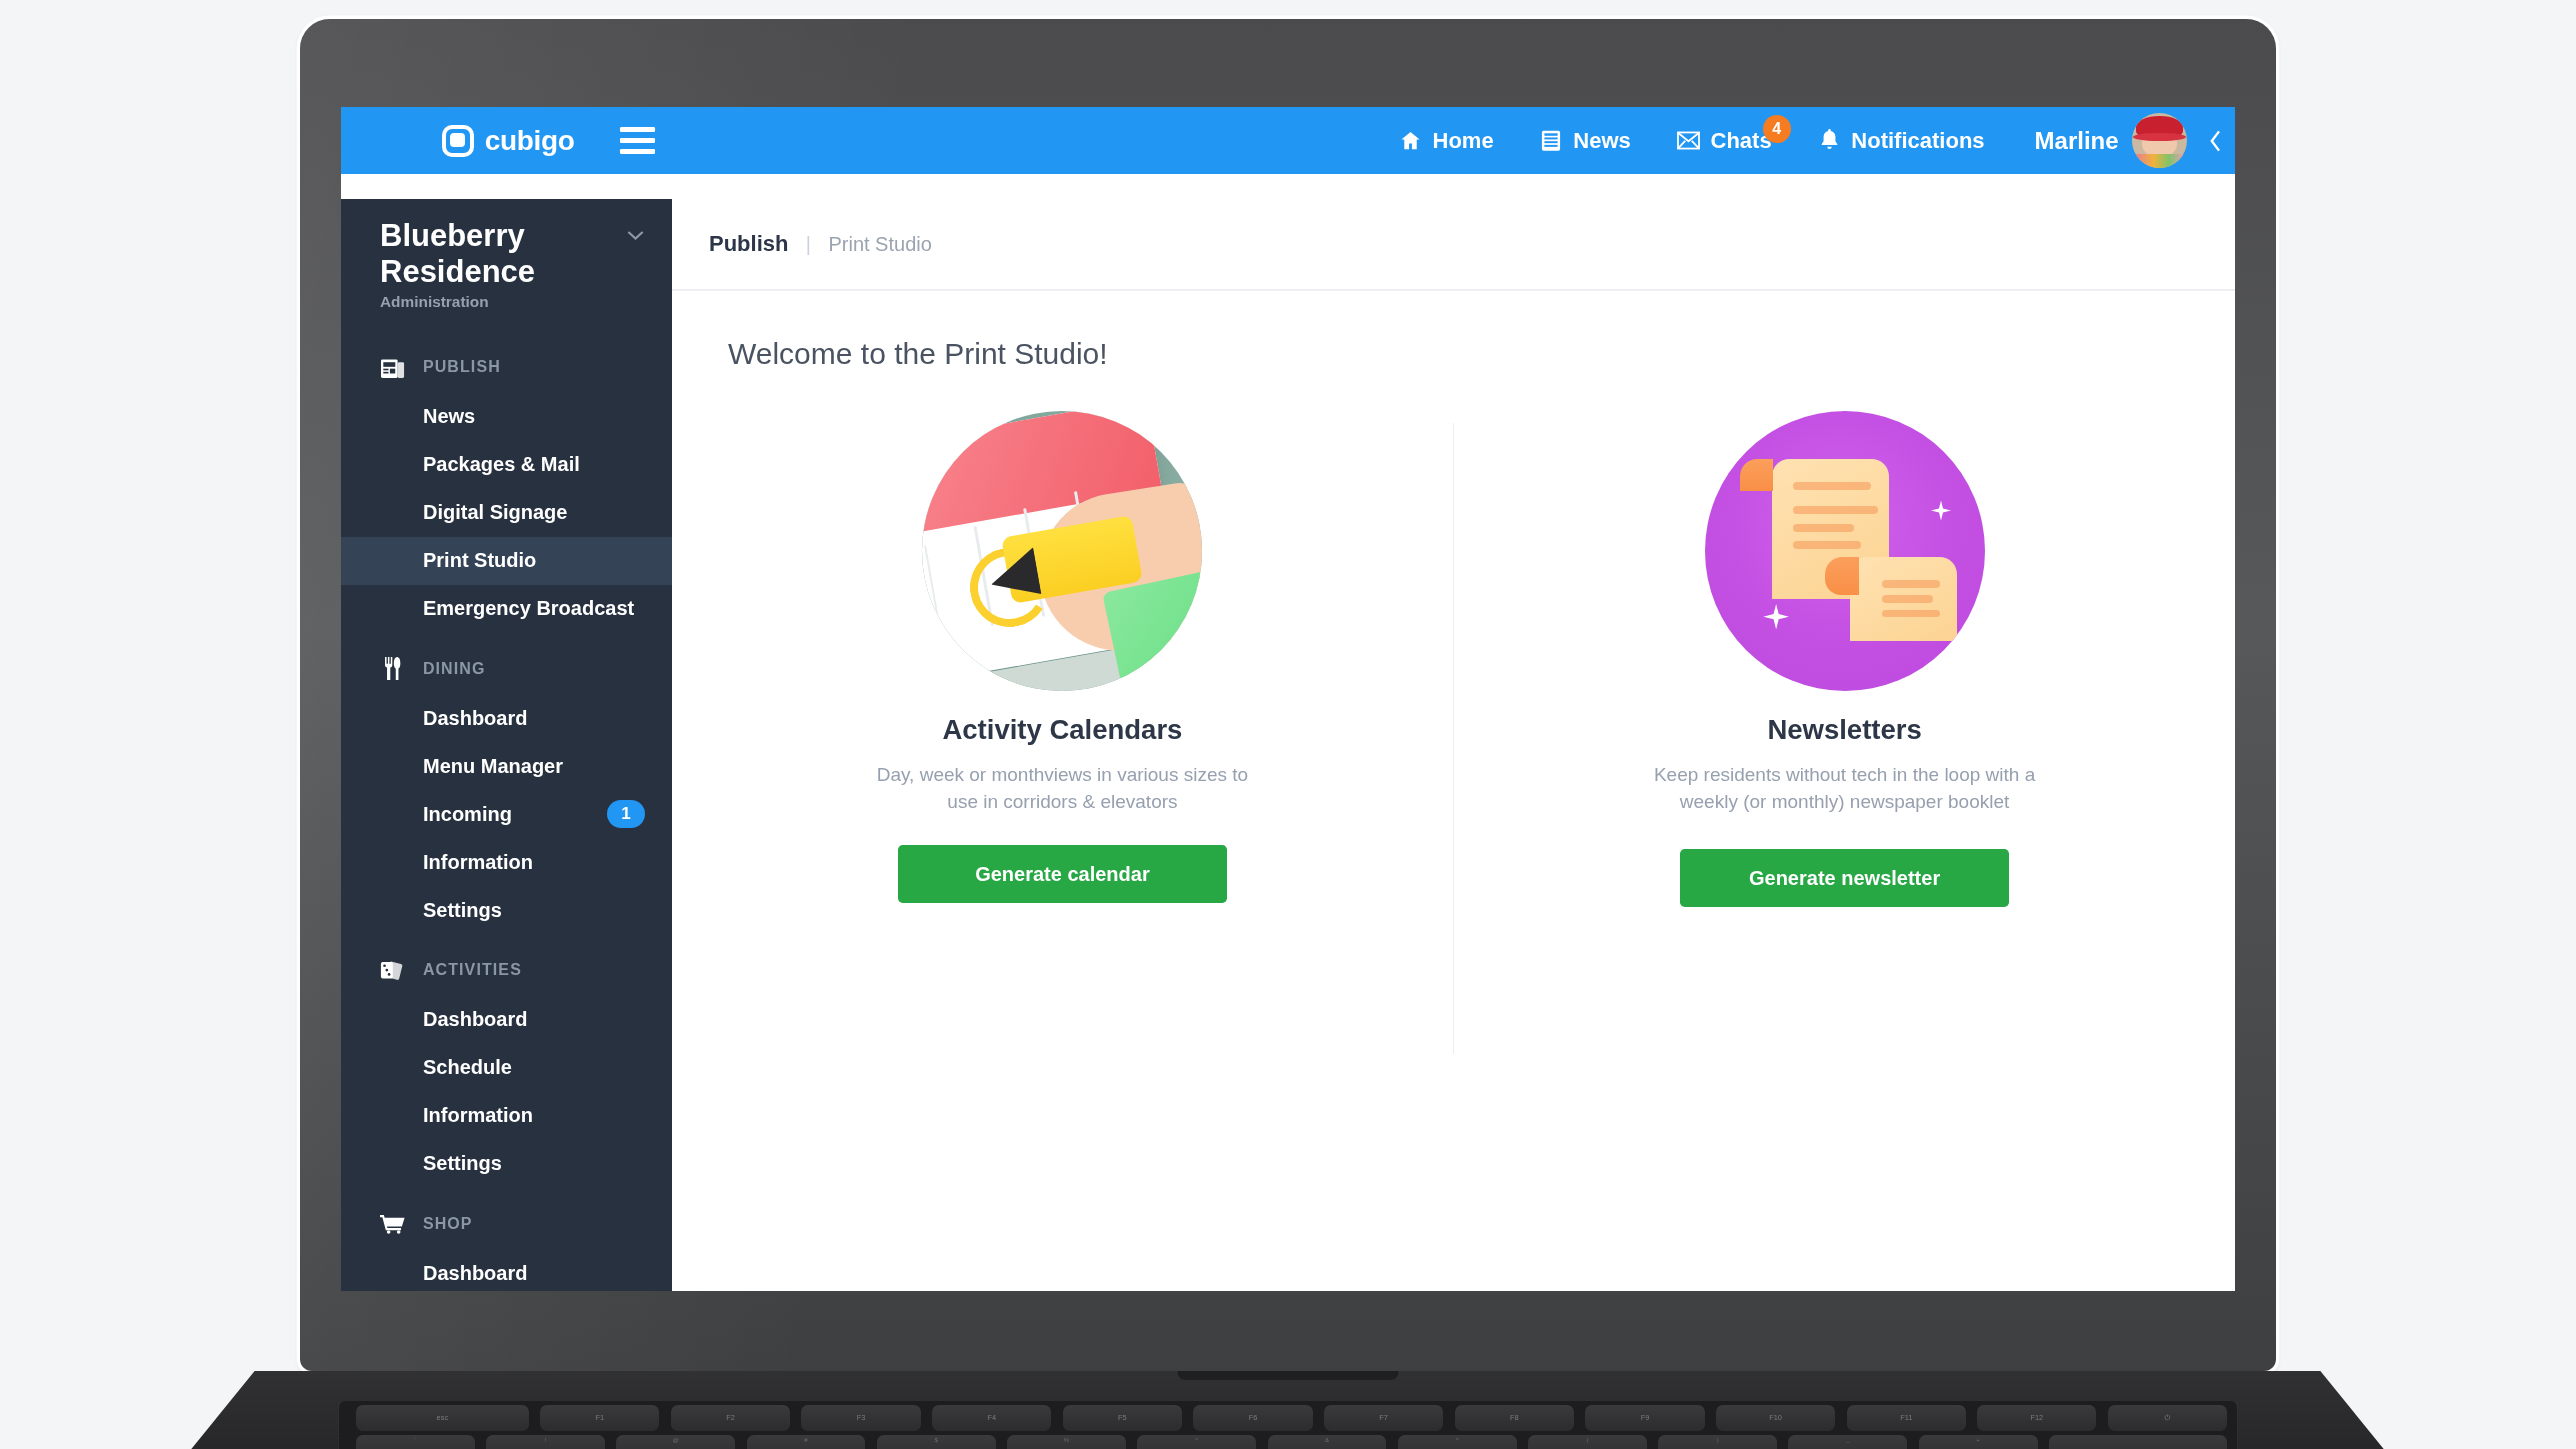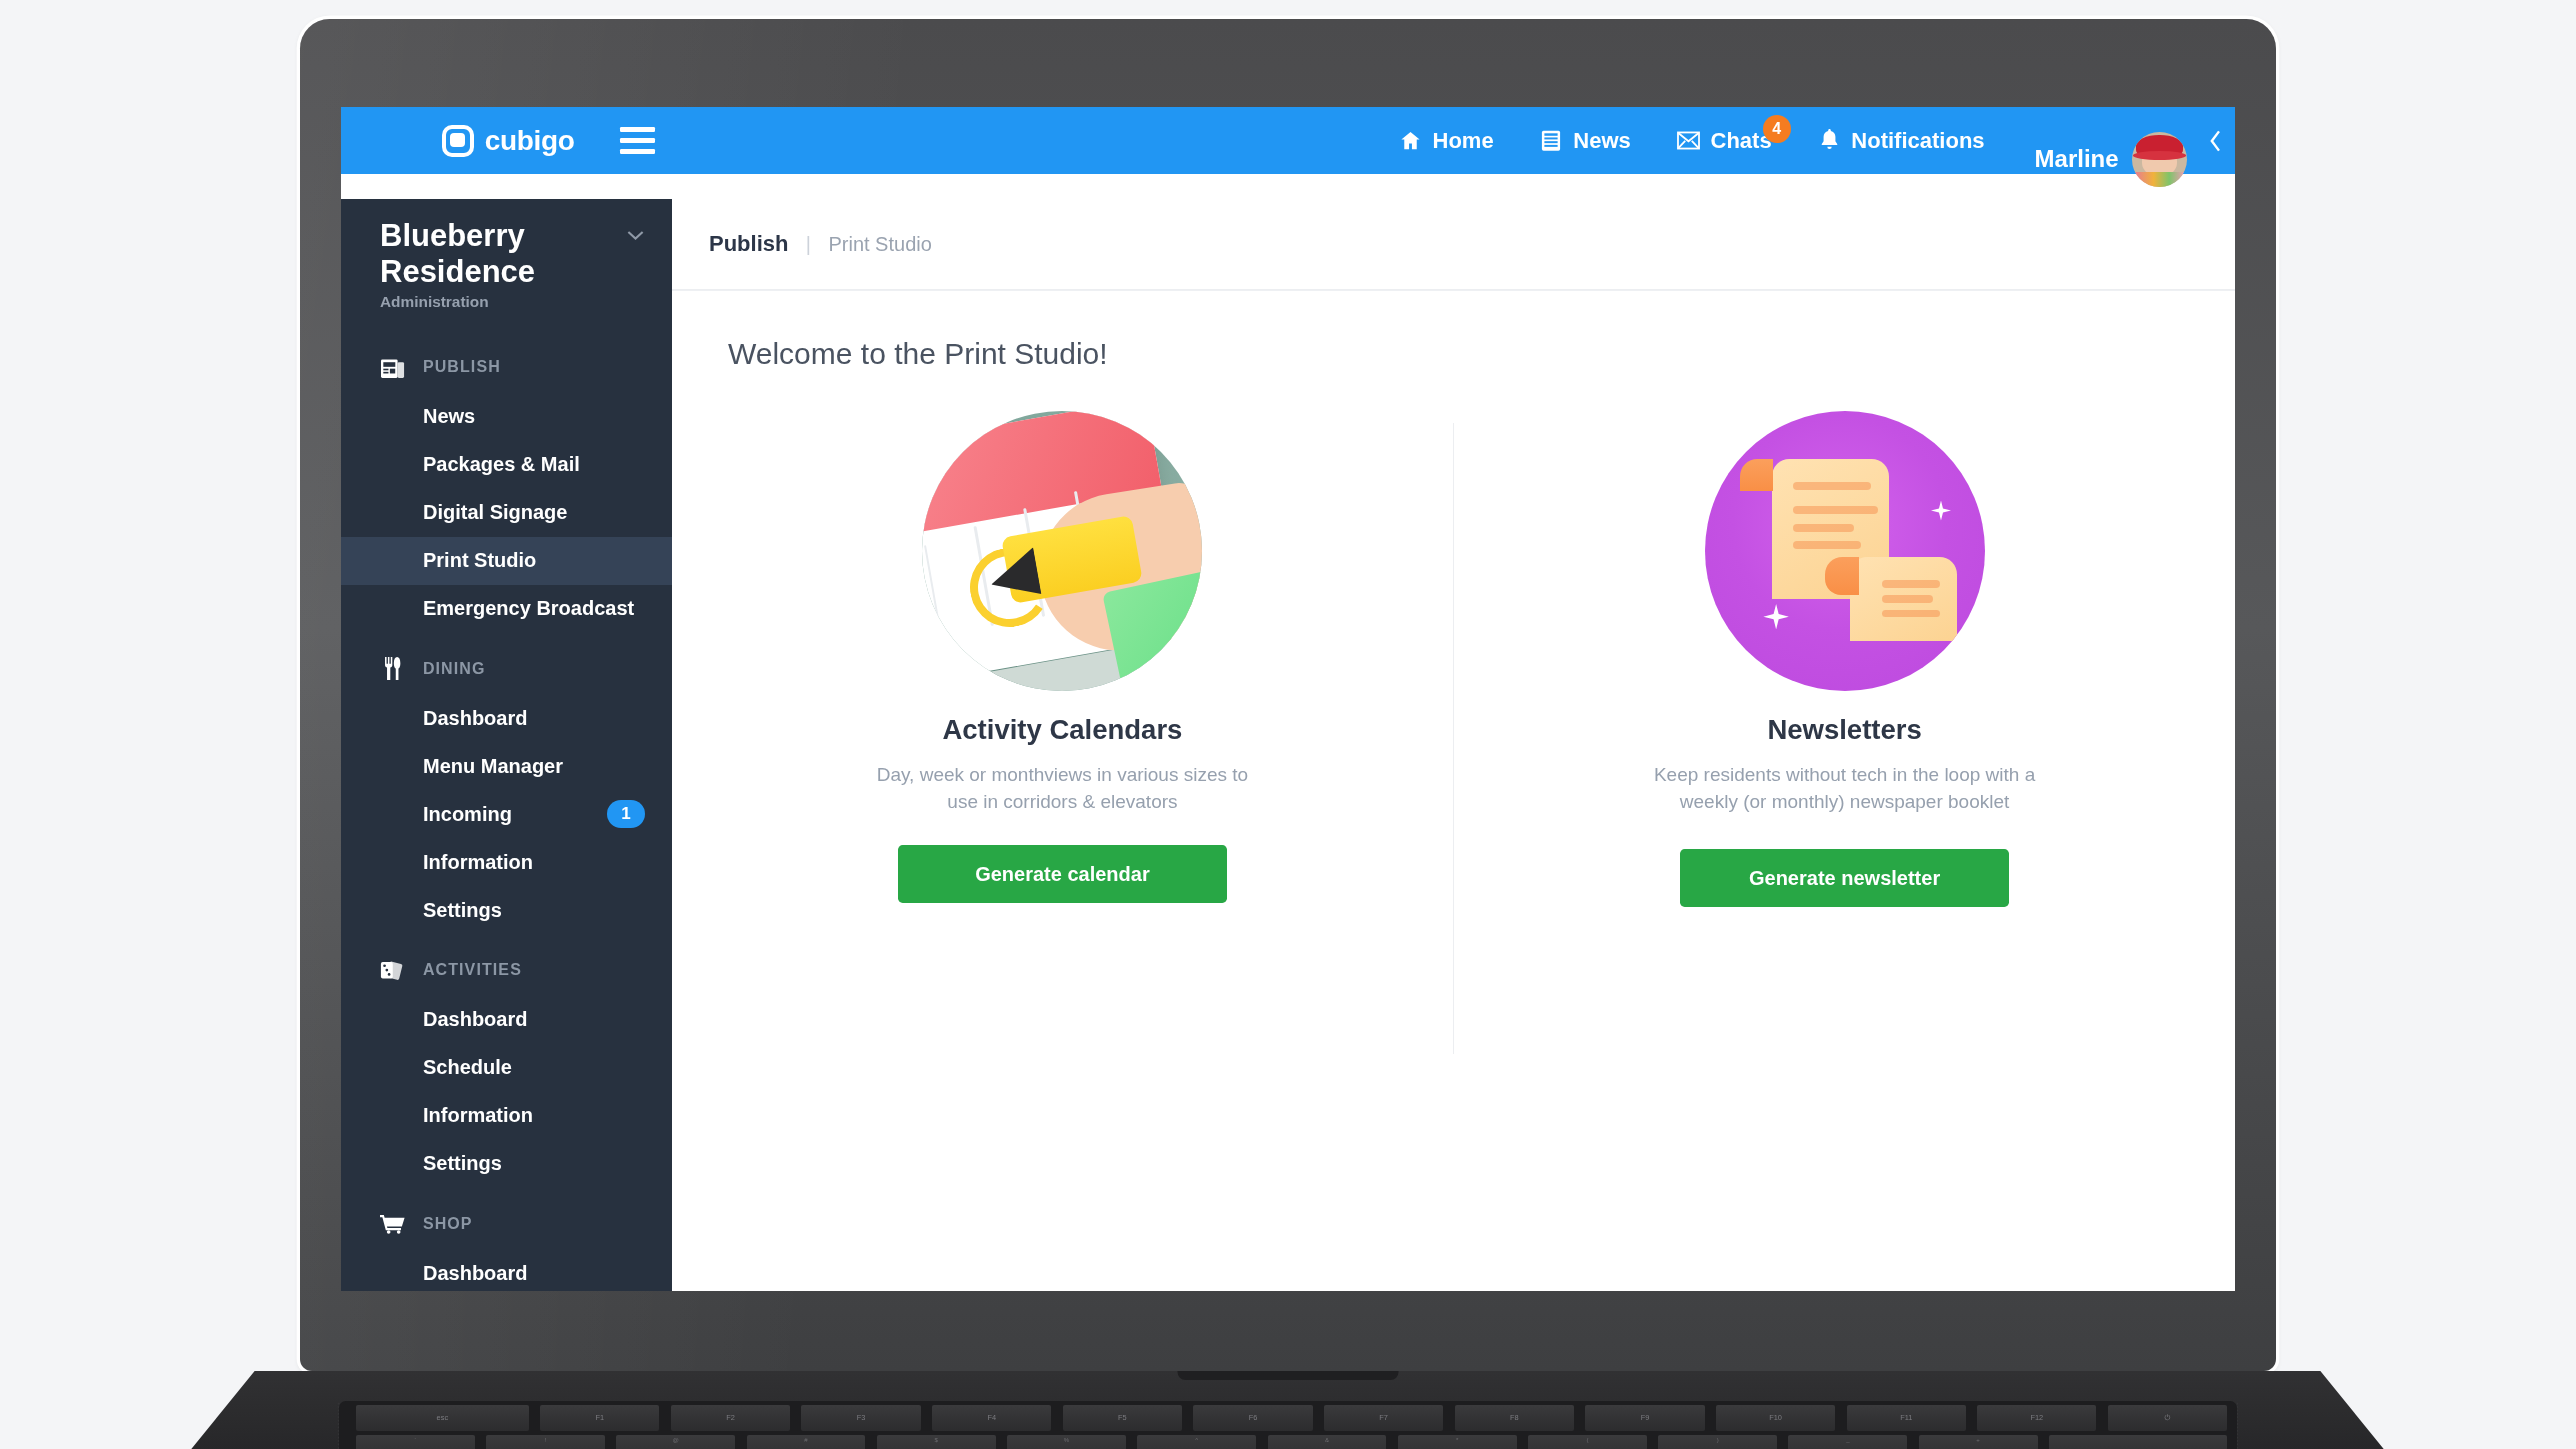--- a/index.html
+++ b/index.html
@@ -52,21 +52,21 @@
   #keyboard-well {
     position: absolute; left: 50%; top: 29.5px; transform: translateX(-50%);
     width: 1898px; height: 59px;
     background: #1d1d1f; border-radius: 6.7px 6.7px 0 0;
   }
   .kb-row { position: absolute; left: 0; width: 100%; display: flex; gap: 3.4px; padding: 0 9.4px; }
   .kb-row.r1 { top: 4.7px; height: 25.5px; }
   .kb-row.r2 { top: 34px; height: 31px; }
   .key {
     flex: 1; background: linear-gradient(180deg,#3a3a3c,#2c2c2e);
-    border-radius: 2px; position: relative;
+    border-radius: 7px; position: relative;
     color: #7c7c80; font-size: 7.4px; font-family: "Liberation Sans", sans-serif;
     display: flex; align-items: center; justify-content: center; margin-left: 8px;
   }
   .key.esc { flex: 1.45; }
   .key.del { flex: 1.5; }
   .key .top { position: absolute; top: 2.7px; font-size: 6px; opacity: .75; }
   .speaker-l, .speaker-r {
     position: absolute; top: 31px; width: 36px; height: 56px;
     background: radial-gradient(circle at center, #3a3a3c 0.7px, transparent 0.8px);
     background-size: 3.4px 3.4px; opacity: .55;
@@ -93,21 +93,21 @@
   }
   #brand-name {
     color: #fff; font-size: 28px; font-weight: 700; letter-spacing: -0.3px;
   }
   #hamburger {
     margin-left: 53px; width: 35px; height: 28px;
     display: flex; flex-direction: column; justify-content: space-between; cursor: pointer;
   }
   #hamburger span { display: block; height: 5.4px; background: #fff; border-radius: 1.3px; }
 
-  #top-nav { margin-left: auto; display: flex; align-items: flex-end; }
+  #top-nav { margin-left: auto; display: flex; align-items: center; }
   .nav-item {
     display: flex; align-items: center; gap: 10.7px;
     color: #fff; font-size: 22px; font-weight: 600;
     padding: 0 23px; position: relative; cursor: pointer; height: 92px;
   }
   .nav-icon { display: flex; align-items: center; justify-content: center; width: 23px; height: 23px; }
   .nav-badge {
     position: absolute; top: 20px; right: 4px;
     min-width: 28px; height: 28px; padding: 0 6.7px;
     background: #f57c20; color: #fff; border-radius: 14px;

